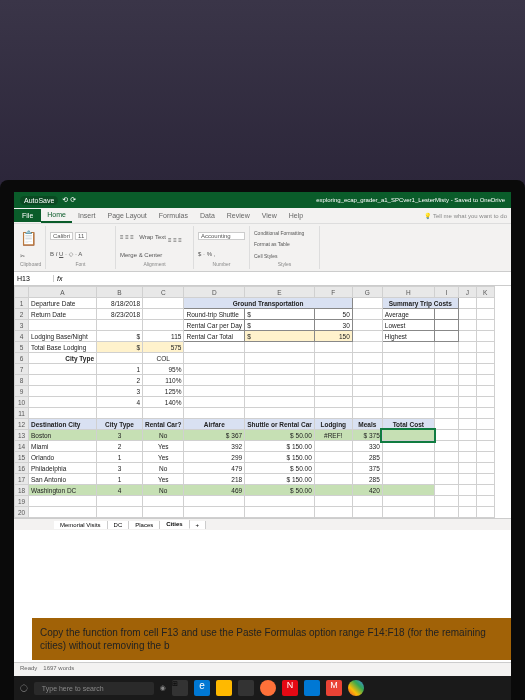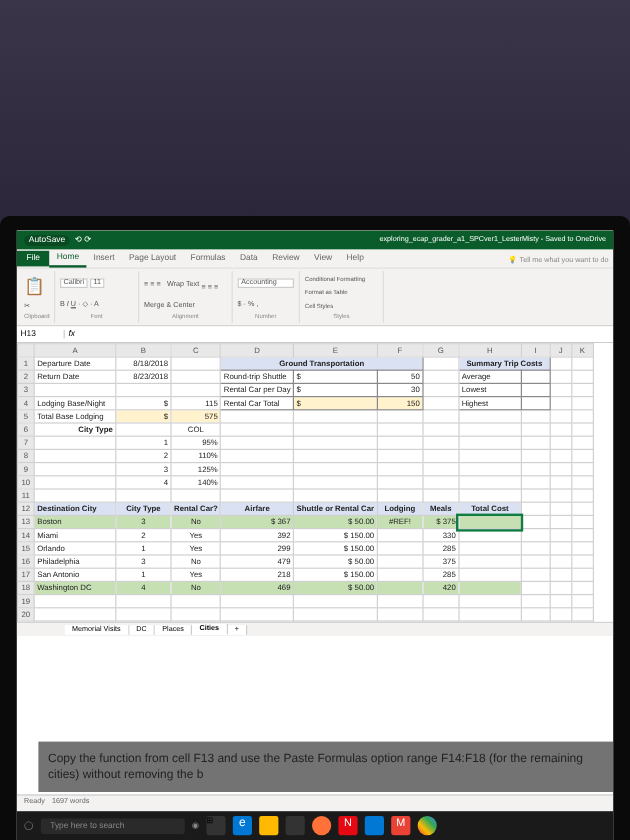--- a/index.html
+++ b/index.html
@@ -25,21 +25,21 @@
 .grid { position:relative; background:#fff; }
 table { border-collapse:collapse; table-layout:fixed; }
 td,th { border:1px solid #d0d0d0; padding:1px 2px; font-size:6.5px; height:11px; overflow:hidden; white-space:nowrap; color:#222; }
 th { background:#e8e8e8; text-align:center; font-weight:normal; color:#555; }
 td.rowhdr { background:#e8e8e8; text-align:center; width:14px; color:#555; }
 .colA{width:68px}.colB{width:46px}.colC{width:38px}.colD{width:40px}.colE{width:52px}.colF{width:38px}.colG{width:30px}.colH{width:52px}.colI{width:24px}.colJ{width:18px}.colK{width:18px}
 .sumhdr { background:#d9e1f2; font-weight:bold; }
 td.r { text-align:right; }
 td.c { text-align:center; }
 .yel { background:#fff2cc; }
-.instruction { position:absolute; bottom:40px; left:18px; right:0; background:#737373; font-size:10px; color:#222; padding:8px; line-height:1.3; }
+.instruction { position:absolute; bottom:40px; left:18px; right:0; background:#a16207; font-size:10px; color:#222; padding:8px; line-height:1.3; }
 .statusbar { position:absolute; bottom:24px; left:0; right:0; height:14px; background:#f3f2f1; border-top:1px solid #ccc; font-size:6px; color:#666; padding:2px 6px; display:flex; gap:6px; }
 .taskbar { position:absolute; bottom:0; left:0; right:0; height:24px; background:#1a1a1a; display:flex; align-items:center; padding:0 6px; gap:6px; }
 .taskbar .search { background:#2a2a2a; color:#888; font-size:7px; padding:3px 8px; border-radius:2px; flex:0 0 120px; }
 .taskbar .ticon { width:16px; height:16px; border-radius:2px; }
 .sheet-tabs { display:flex; border-top:1px solid #ccc; background:#f3f2f1; font-size:6px; height:12px; align-items:center; padding-left:40px; }
 .sheet-tabs span { padding:1px 6px; border-right:1px solid #ccc; background:#fff; }
 .sheet-tabs span.active { border-bottom:1px solid #fff; font-weight:bold; }
 .green-row { background:#c6e0b4; }
 .merge-hdr { background:#d9e1f2; text-align:center; font-weight:bold; }
 .bord { border:1.5px solid #888; }

